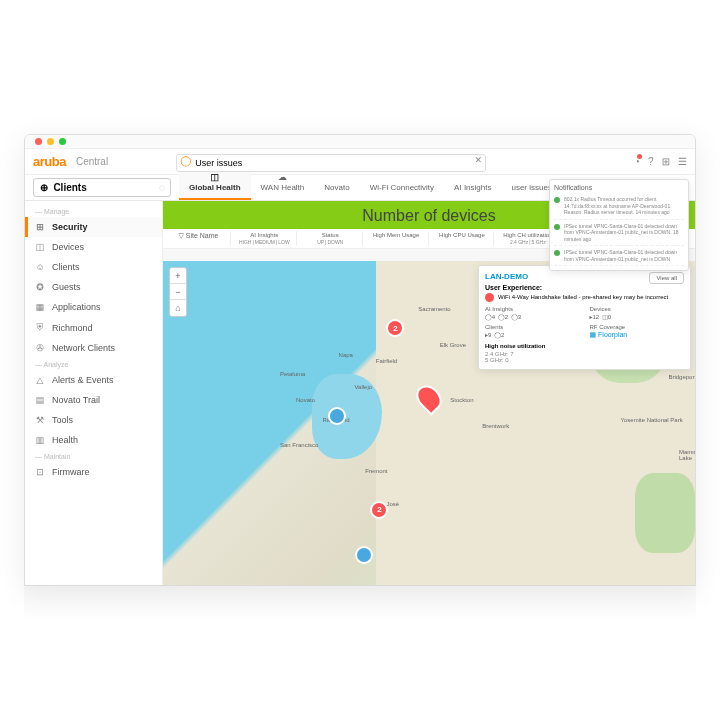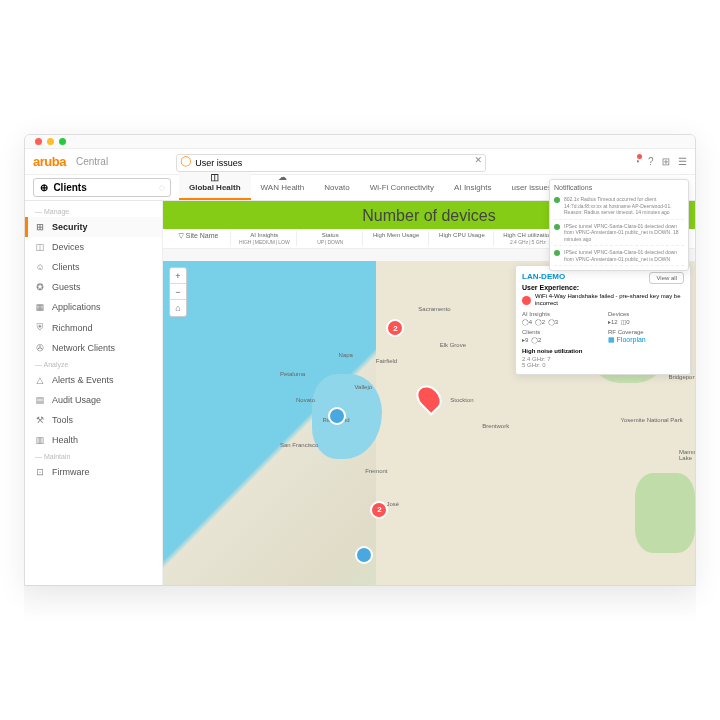--- a/index.html
+++ b/index.html
@@ -42,21 +42,21 @@
 .land{position:absolute;top:0;left:40%;right:0;bottom:0;background:#ece7d5}
 .green1{position:absolute;top:10%;right:5%;width:80px;height:90px;background:#c5dfb0;border-radius:40%}
 .green2{position:absolute;bottom:10%;right:0;width:60px;height:80px;background:#c0dca8;border-radius:30%}
 .bay{position:absolute;top:35%;left:28%;width:70px;height:85px;background:#8fd6ea;border-radius:40% 50% 60% 40%}
 .city{position:absolute;font-size:6px;color:#666}
 .zoomCtl{position:absolute;top:6px;left:6px;background:#fff;border:1px solid #ccc;border-radius:3px;width:18px;overflow:hidden}
 .zoomCtl div{height:16px;display:flex;align-items:center;justify-content:center;font-size:9px;color:#555;border-bottom:1px solid #ddd;cursor:pointer}
 .zoomCtl div:last-child{border:0}
 .pin{position:absolute;width:18px;height:18px;background:#ff5252;border-radius:50%;display:flex;align-items:center;justify-content:center;color:#fff;font-size:8px;font-weight:bold;border:2px solid #fff}
 .pinBlue{background:#4aa8e0}
-.popup{position:absolute;top:4px;right:4px;width:176px;background:#fff;border:1px solid #ddd;border-radius:3px;padding:6px;font-size:7px;box-shadow:0 2px 8px rgba(0,0,0,.1)}
+.popup{position:absolute;top:4px;right:4px;width:213px;background:#fff;border:1px solid #ddd;border-radius:3px;padding:6px;font-size:7px;box-shadow:0 2px 8px rgba(0,0,0,.1)}
 .popTitle{color:#0096d6;font-size:8px;font-weight:bold;margin-bottom:3px}
 .popSec{font-weight:bold;font-size:7px;margin-bottom:2px}
 .popRow{display:flex;align-items:center;gap:4px;margin-bottom:3px}
 .redDot{width:9px;height:9px;background:#ff5252;border-radius:50%;flex-shrink:0}
 .popCols{display:flex;gap:10px;margin-top:4px}
 .popCol{flex:1}
 .popColT{font-size:6px;color:#666;margin-bottom:1px}
 .metrics{font-size:6px;display:flex;gap:3px;flex-wrap:wrap}
 .metrics span{color:#666}
 .link{color:#0096d6}
@@ -154,21 +154,21 @@
           <span class="sbIcon">✇</span>
           <span>Network Clients</span>
         </div>
         <div class="sbSection">— Analyze</div>
         <div class="sbItem">
           <span class="sbIcon">△</span>
           <span>Alerts &amp; Events</span>
         </div>
         <div class="sbItem">
           <span class="sbIcon">▤</span>
-          <span>Audit Usage</span>
+          <span>Novato Trail</span>
         </div>
         <div class="sbItem">
           <span class="sbIcon">⚒</span>
           <span>Tools</span>
         </div>
         <div class="sbItem">
           <span class="sbIcon">▥</span>
           <span>Health</span>
         </div>
         <div class="sbSection">— Maintain</div>

